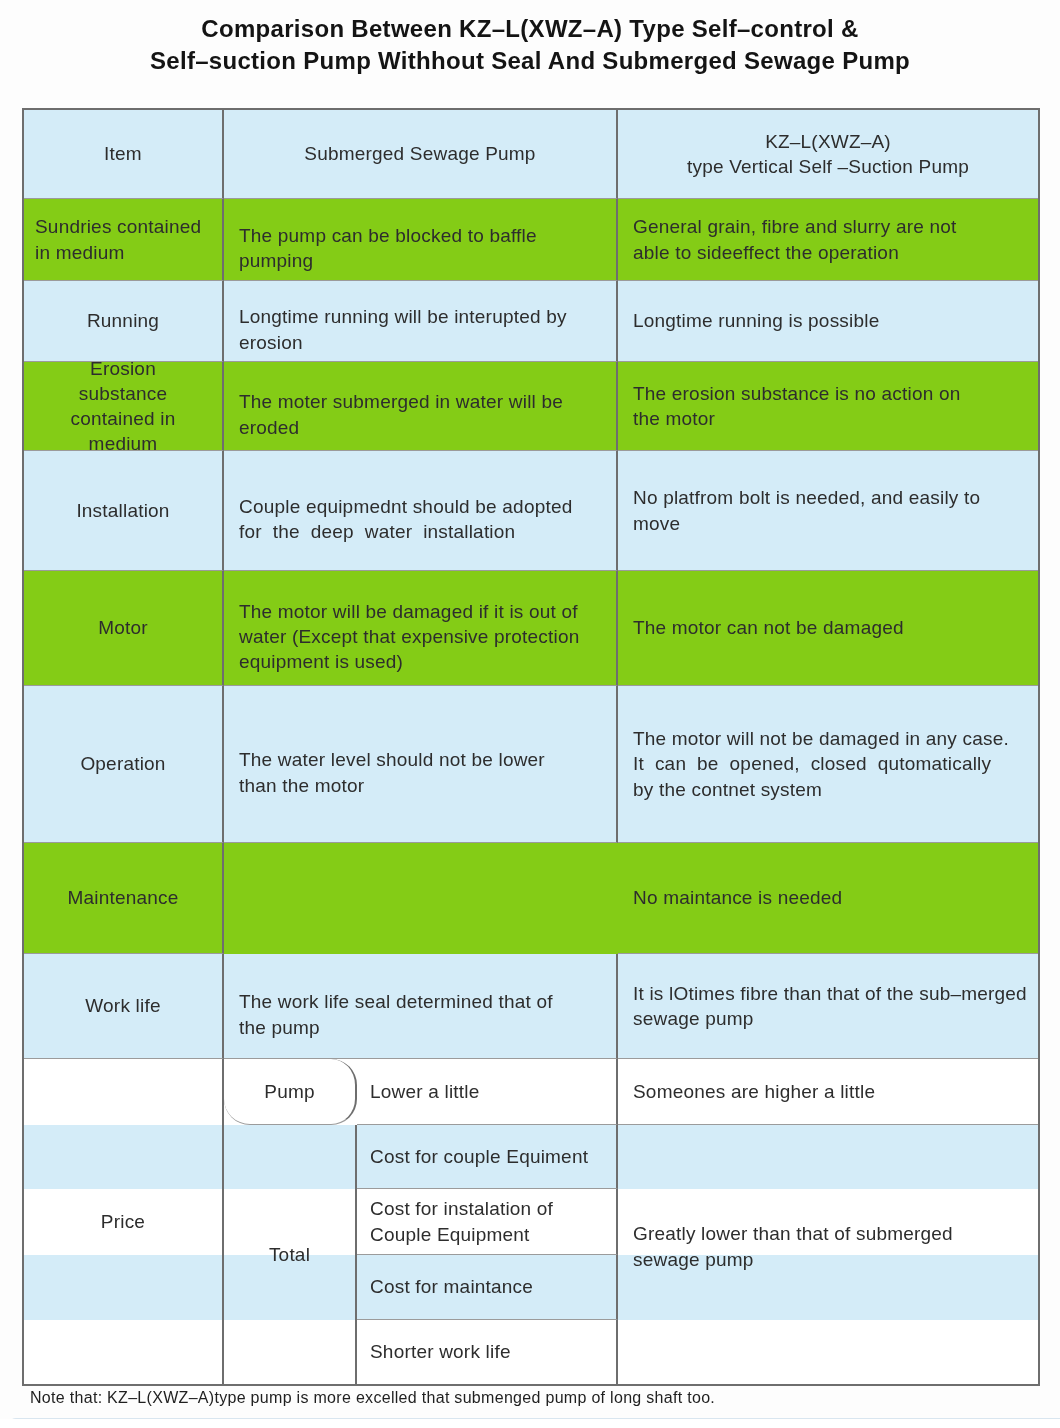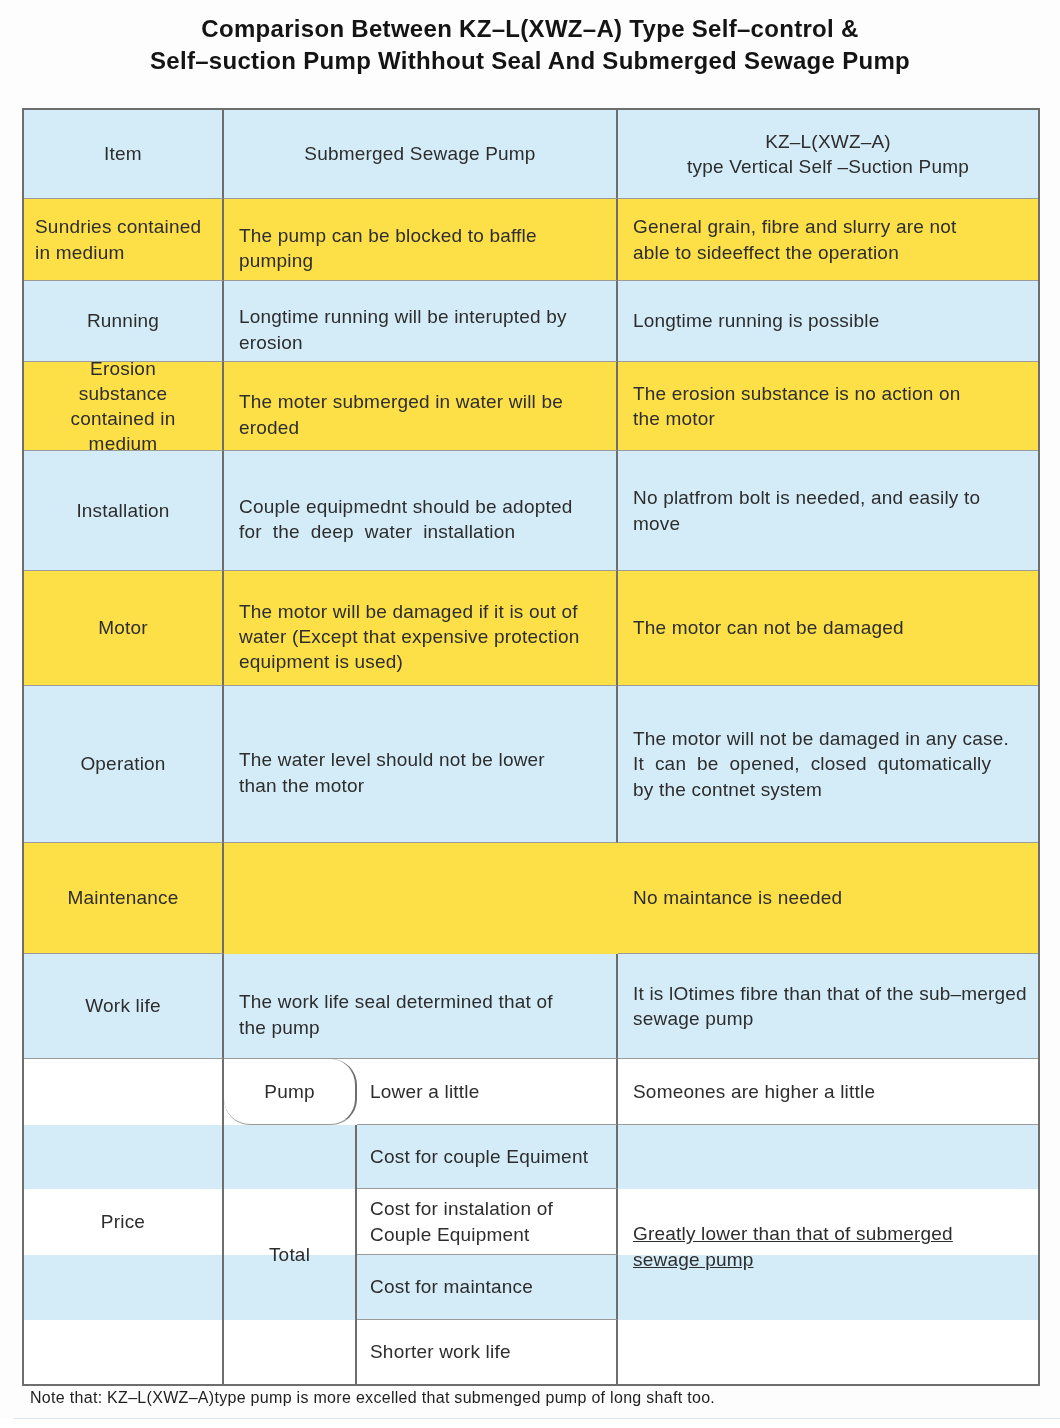--- a/index.html
+++ b/index.html
@@ -19,21 +19,21 @@
   .title{
     position:absolute;top:13px;left:0;width:100%;text-align:center;
     font-size:24px;font-weight:bold;line-height:32px;color:#141414;letter-spacing:0.3px;
   }
   .tbl{
     position:absolute;left:22px;top:108px;
     display:grid;
     grid-template-columns:200px 133px 261px 420px;
     grid-template-rows:89px 82px 81px 89px 120px 115px 157px 111px 105px 66px 64px 66px 65px 64px;
     border:2px solid var(--bv);
-    background:#fde047;
+    background:#84cc16;
   }
   .c{
     position:relative;z-index:1;
     display:flex;align-items:center;
     border-right:2px solid var(--bv);
     border-bottom:1px solid var(--bh);
     white-space:pre-wrap;
     font-size:19px;line-height:1.32;letter-spacing:0.2px;color:var(--tx);
   }
   .blue{background:var(--blue);}
@@ -49,21 +49,21 @@
   .strip{grid-column:1/5;z-index:0;border:none;}
   .s-w{background:#ffffff;}
   .s-b{background:var(--blue);}
   
   .pi{grid-column:1;grid-row:10/15;border-bottom:none;justify-content:center;text-align:center;background:transparent;}
   .pa{grid-column:2;grid-row:10;justify-content:center;text-align:center;background:transparent;border-radius:26px;}
   .ta{grid-column:2;grid-row:11/15;border-bottom:none;justify-content:center;text-align:center;background:transparent;}
   .sb{grid-column:3;padding:4px 6px 4px 13px;background:transparent;}
   .no-bb{border-bottom:none;}
   .pk{grid-column:4;grid-row:10;border-right:none;padding:6px 8px 6px 15px;background:transparent;}
-  .tk{grid-column:4;grid-row:11/15;border-right:none;border-bottom:none;padding:6px 8px 22px 15px;background:transparent;text-decoration:underline;}
+  .tk{grid-column:4;grid-row:11/15;border-right:none;border-bottom:none;padding:6px 8px 22px 15px;background:transparent;}
   .note{
     position:absolute;left:30px;top:1389px;width:1000px;
     font-size:16px;letter-spacing:0.3px;color:#1f1f1f;
   }
   .bottom-bar{
     position:absolute;left:8px;right:0;top:1418px;height:10px;
     background:var(--bar);border-radius:8px 0 0 0;
   }
 </style>
 </head>

